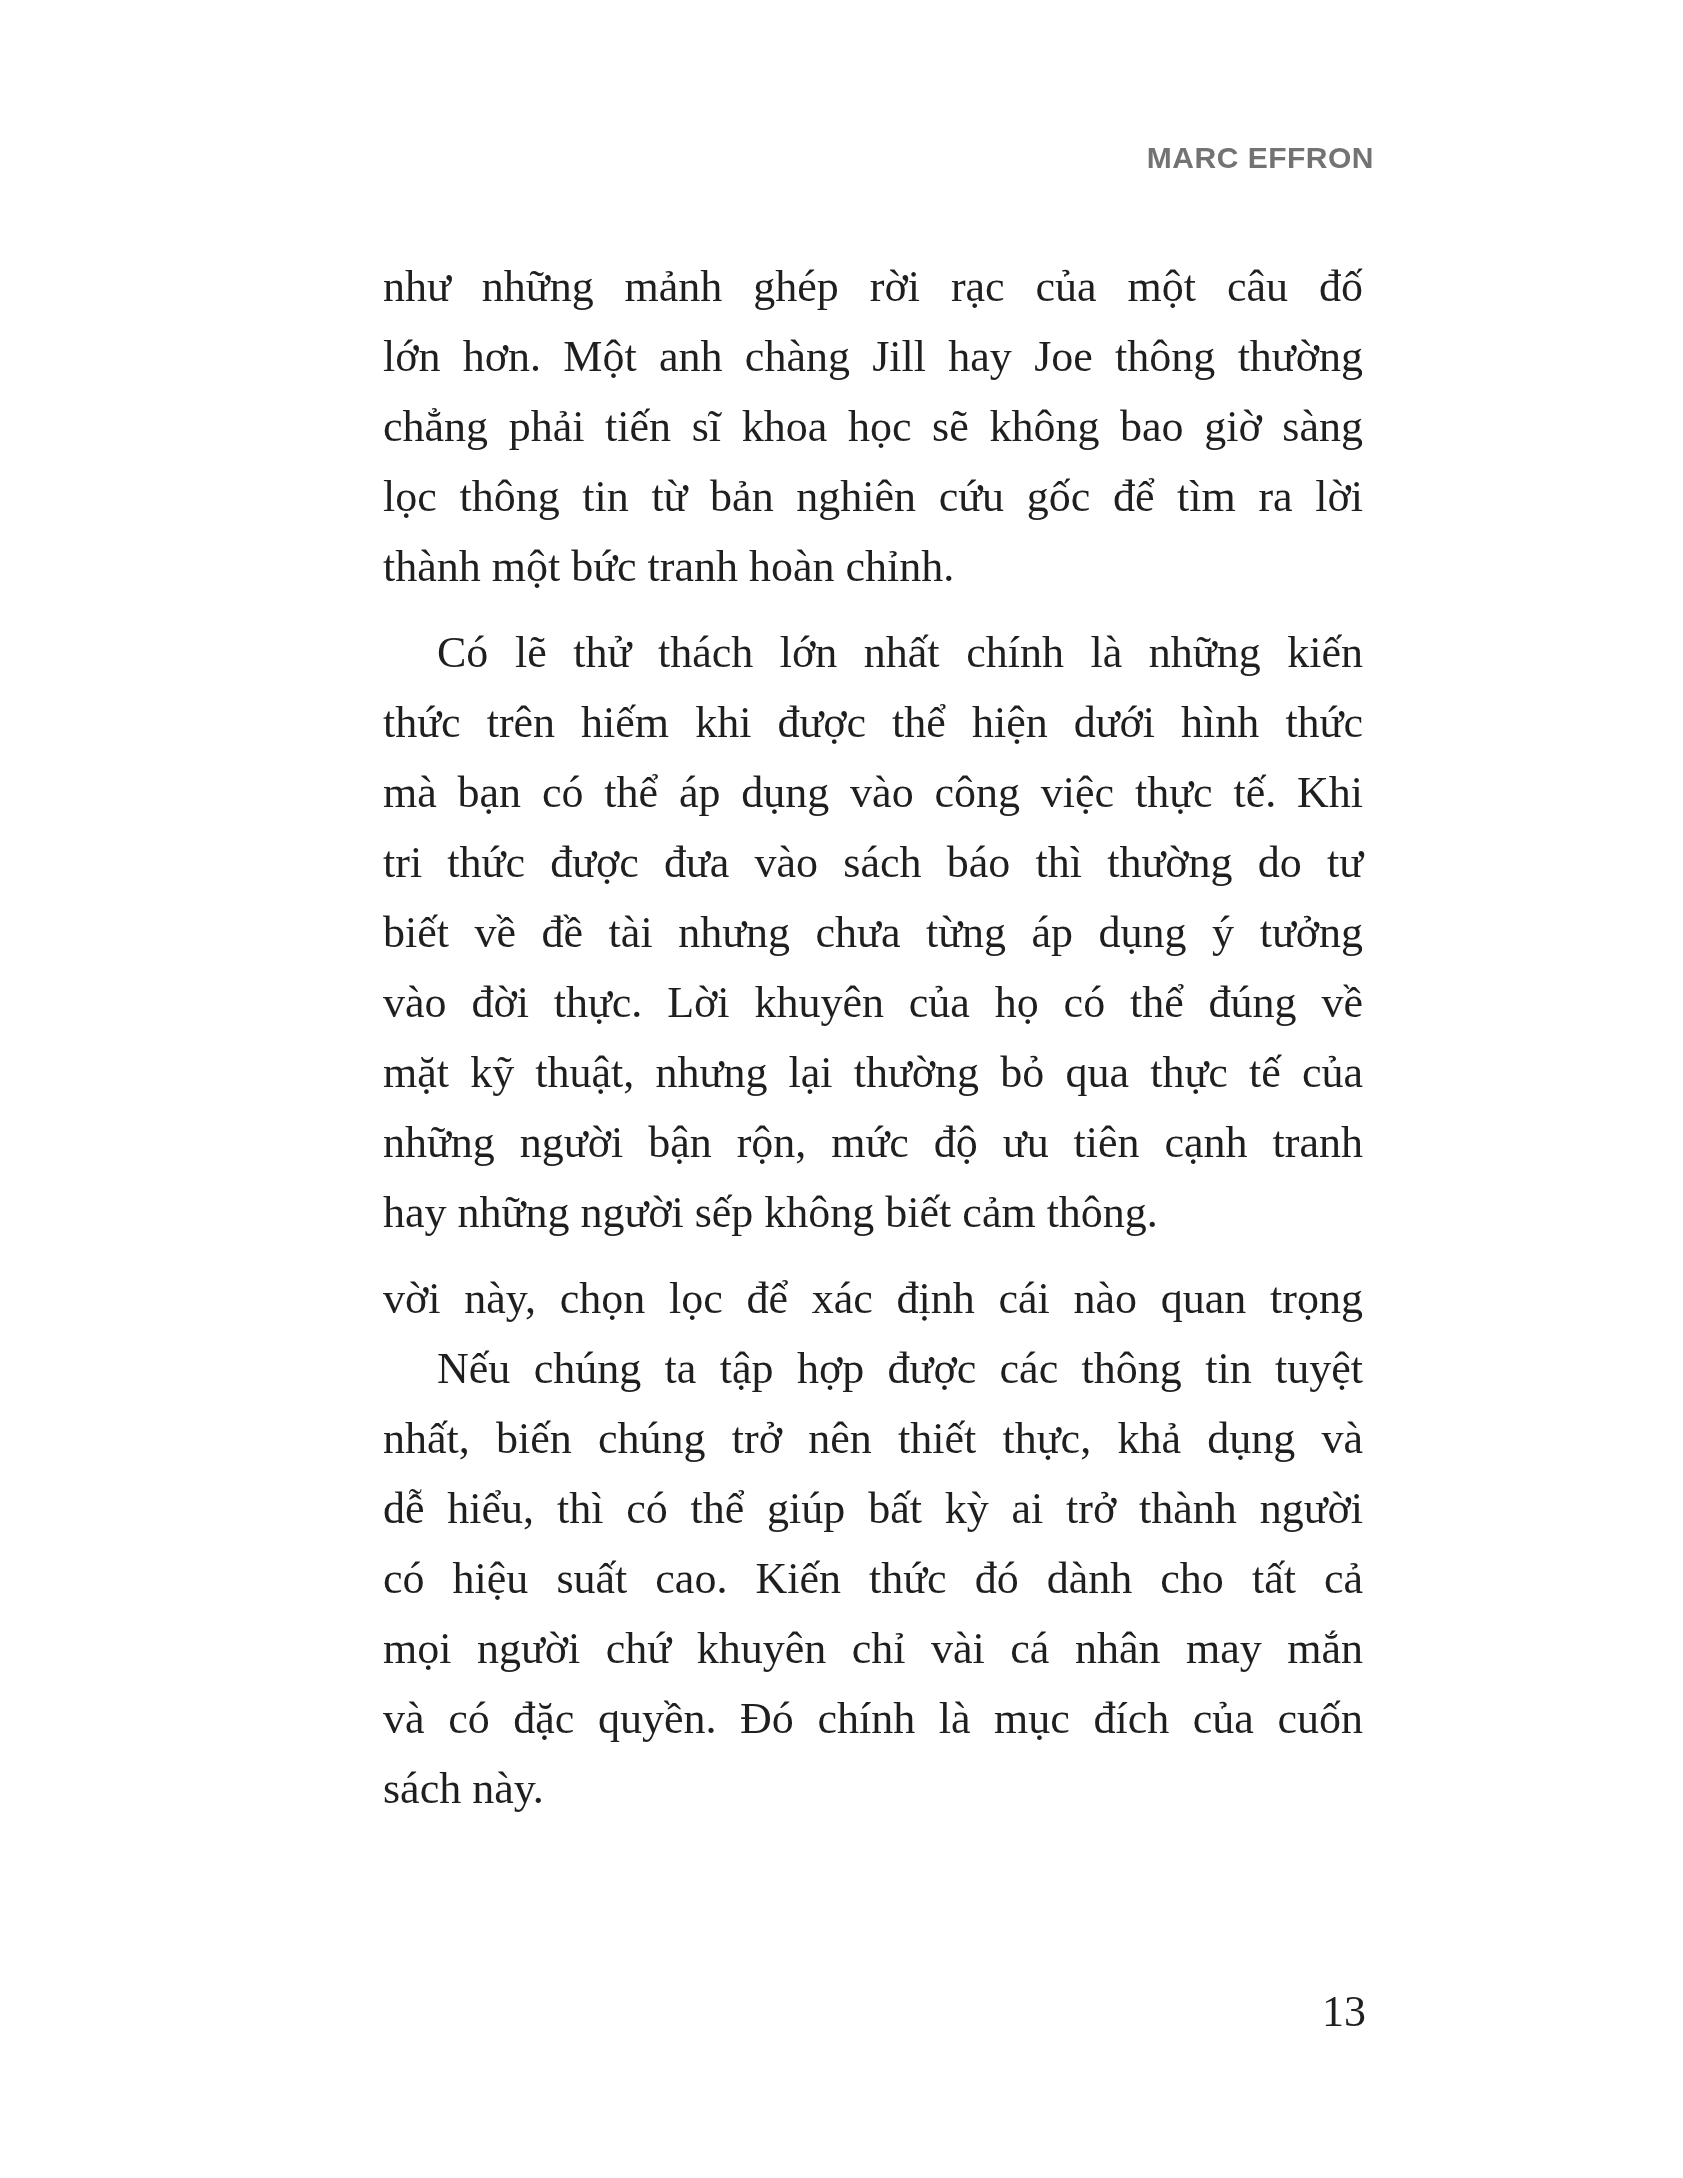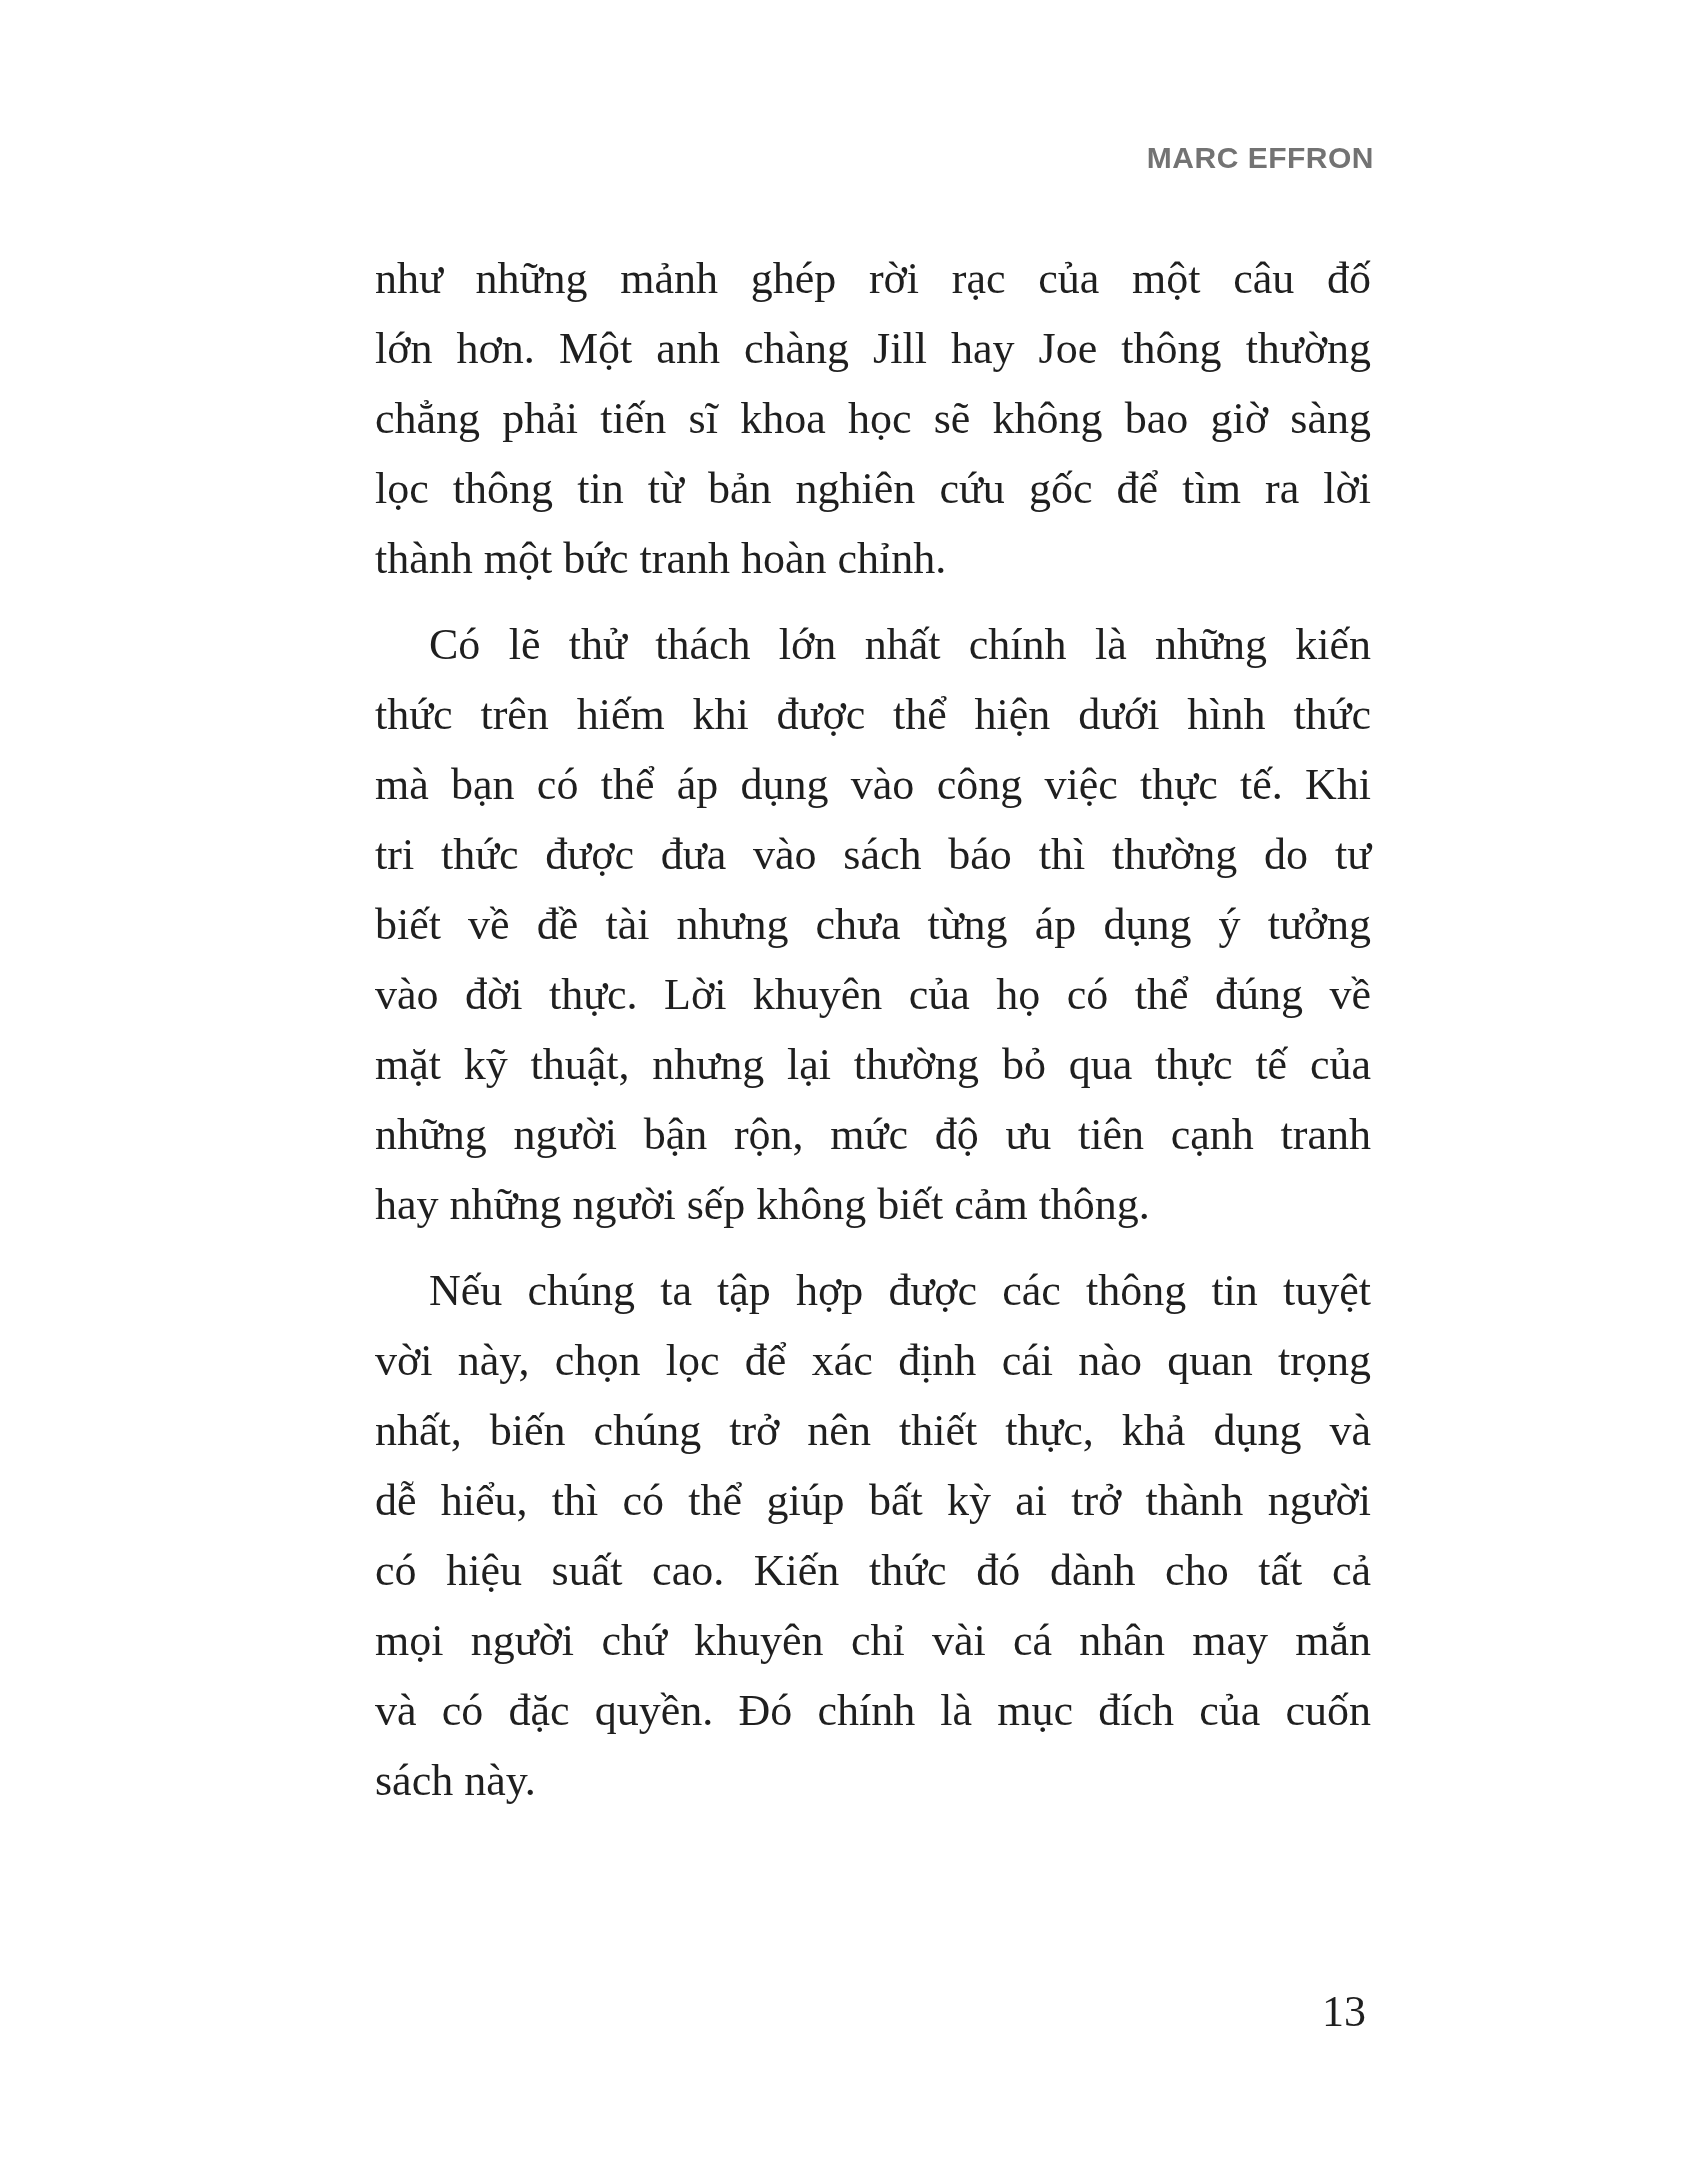--- a/index.html
+++ b/index.html
@@ -29,21 +29,21 @@
   .text-block {
     position: absolute;
     top: 240px;
     left: 371px;
     width: 1004px;
     font-size: 44px;
     line-height: 70px;
     color: #1f1f1f;
   }
   .para {
-    margin: 4px;
+    margin: 12px;
   }
   .para + .para {
     margin-top: 16px;
   }
   .line {
     text-align: justify;
     text-align-last: justify;
     white-space: normal;
   }
   .line.last {
@@ -81,22 +81,22 @@
         <div class="line">thức trên hiếm khi được thể hiện dưới hình thức</div>
         <div class="line">mà bạn có thể áp dụng vào công việc thực tế. Khi</div>
         <div class="line">tri thức được đưa vào sách báo thì thường do tư</div>
         <div class="line">biết về đề tài nhưng chưa từng áp dụng ý tưởng</div>
         <div class="line">vào đời thực. Lời khuyên của họ có thể đúng về</div>
         <div class="line">mặt kỹ thuật, nhưng lại thường bỏ qua thực tế của</div>
         <div class="line">những người bận rộn, mức độ ưu tiên cạnh tranh</div>
         <div class="line last">hay những người sếp không biết cảm thông.</div>
       </div>
       <div class="para">
+        <div class="line">vời này, chọn lọc để xác định cái nào quan trọng</div>
         <div class="line indent">Nếu chúng ta tập hợp được các thông tin tuyệt</div>
-        <div class="line">vời này, chọn lọc để xác định cái nào quan trọng</div>
         <div class="line">nhất, biến chúng trở nên thiết thực, khả dụng và</div>
         <div class="line">dễ hiểu, thì có thể giúp bất kỳ ai trở thành người</div>
         <div class="line">có hiệu suất cao. Kiến thức đó dành cho tất cả</div>
         <div class="line">mọi người chứ khuyên chỉ vài cá nhân may mắn</div>
         <div class="line">và có đặc quyền. Đó chính là mục đích của cuốn</div>
         <div class="line last">sách này.</div>
       </div>
     </div>
 
   <div class="page-number">13</div>

